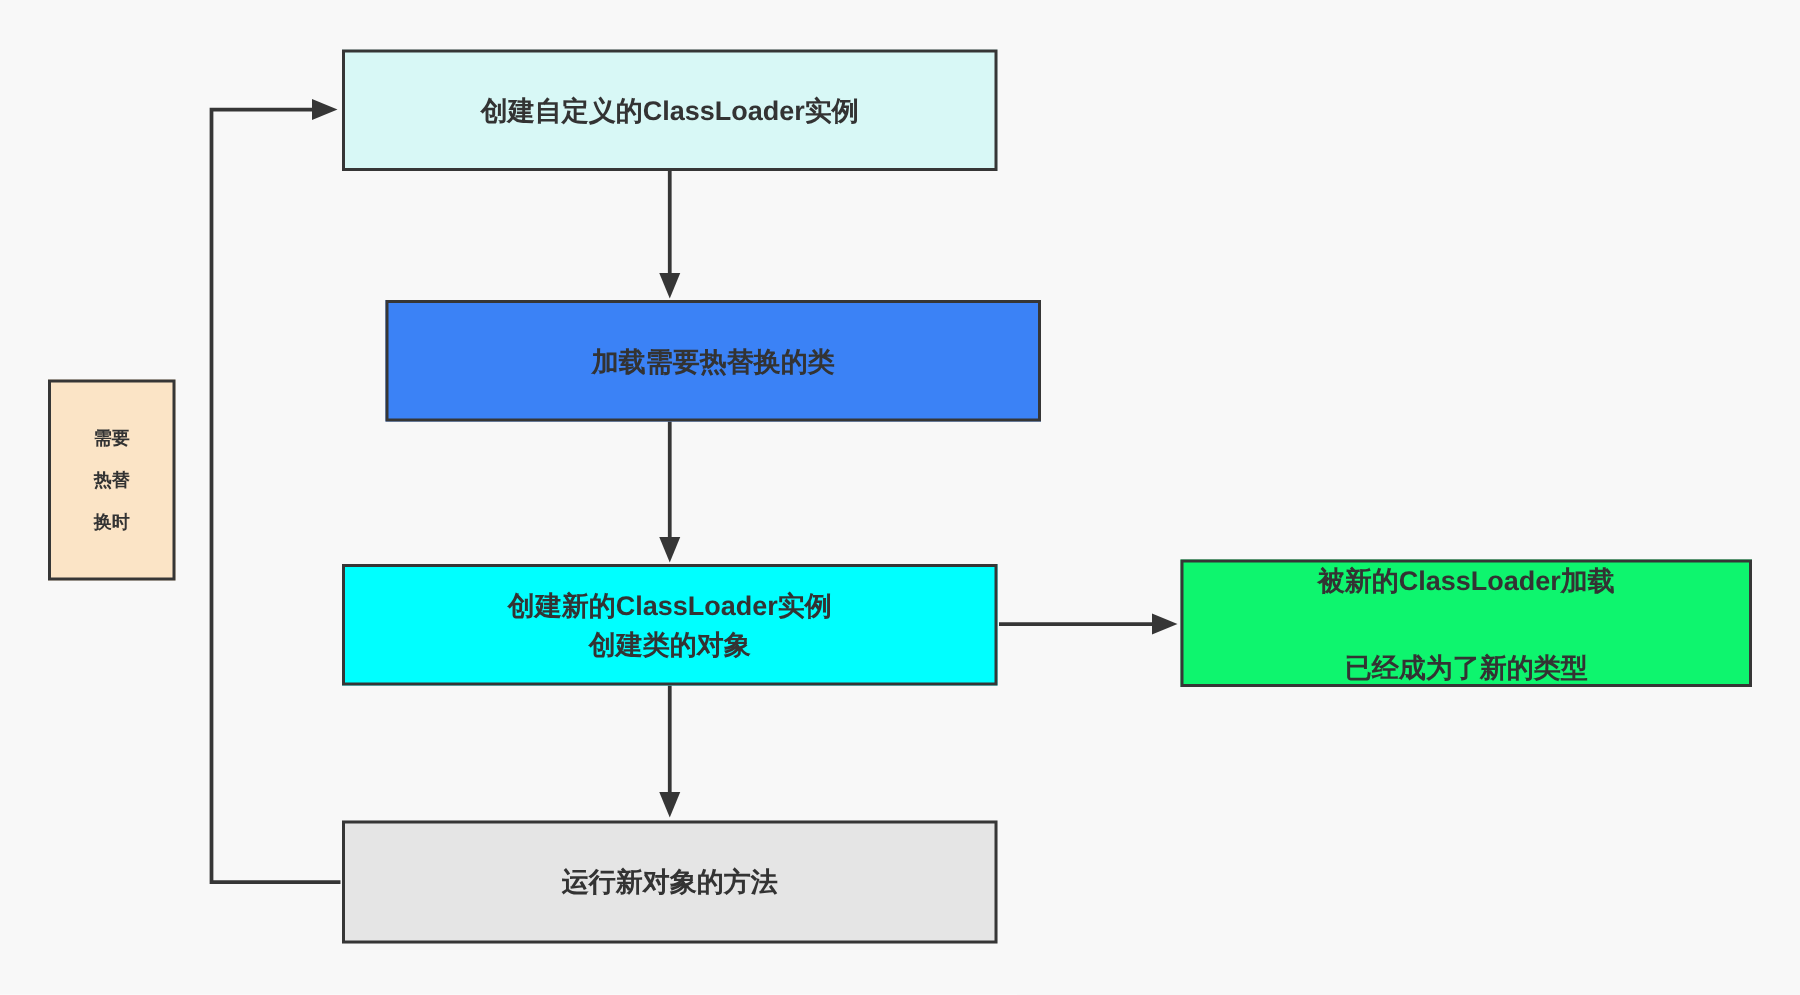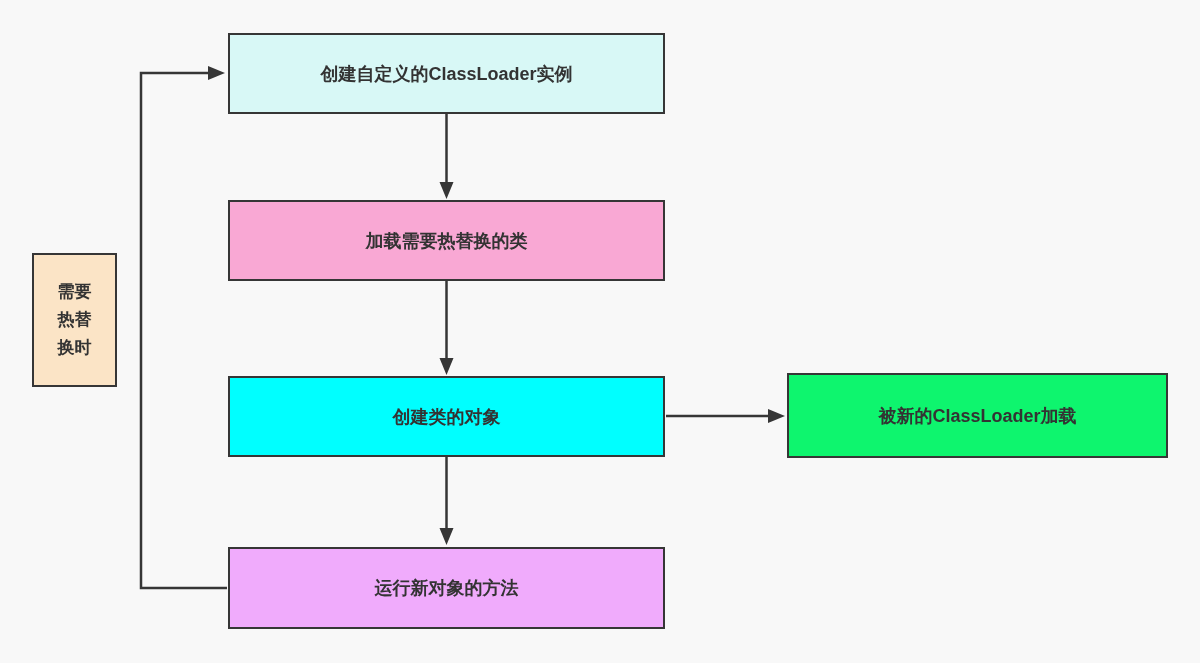--- a/index.html
+++ b/index.html
@@ -45,21 +45,21 @@
     font-size: 18px;
     line-height: 26px;
   }
   .node-step1   { left: 228px; top: 33px;  width: 437px; height: 81px; }
   .node-step2   { left: 228px; top: 200px; width: 437px; height: 81px; }
   .node-step3   { left: 228px; top: 376px; width: 437px; height: 81px; }
   .node-step4   { left: 228px; top: 547px; width: 437px; height: 82px; }
   .node-result  { left: 787px; top: 373px; width: 381px; height: 85px; }
   .node-condition {
     left: 32px; top: 253px; width: 85px; height: 134px;
-    font-size: 17px;
+    font-size: 12px;
     line-height: 28px;
   }
 </style>
 </head>
 <body>
 
 <div class="canvas">
 
   <svg class="edges" viewBox="0 0 1200 663" xmlns="http://www.w3.org/2000/svg">
 
@@ -76,34 +76,36 @@
     <polygon class="arrowhead" points="768,409 768,423 785,416"></polygon>
 
     <polyline class="edge" points="227,588 141,588 141,73 210,73"></polyline>
     <polygon class="arrowhead" points="208,66 208,80 225,73"></polygon>
   </svg>
 
   <div class="node node-step1" style="background-color: rgb(216, 248, 246);">
     <span>创建自定义的ClassLoader实例</span>
   </div>
 
-  <div class="node node-step2" style="background-color: #f9a8d4;">
+  <div class="node node-step2" style="background-color: #3b82f6; margin-left: 29px;">
     <span>加载需要热替换的类</span>
   </div>
 
   <div class="node node-step3" style="background-color: rgb(0, 255, 255);">
+    <span>创建新的ClassLoader实例</span>
     <span>创建类的对象</span>
   </div>
 
-  <div class="node node-step4" style="background-color: #f0abfc;">
+  <div class="node node-step4" style="background-color: #e5e5e5;">
     <span>运行新对象的方法</span>
   </div>
 
   <div class="node node-result" style="background-color: rgb(14, 245, 110); gap: 32px;">
     <span>被新的ClassLoader加载</span>
+    <span>已经成为了新的类型</span>
   </div>
 
   <div class="node node-condition" style="background-color: rgb(251, 228, 198);">
     <span>需要</span>
     <span>热替</span>
     <span>换时</span>
   </div>
 
 </div>
 

